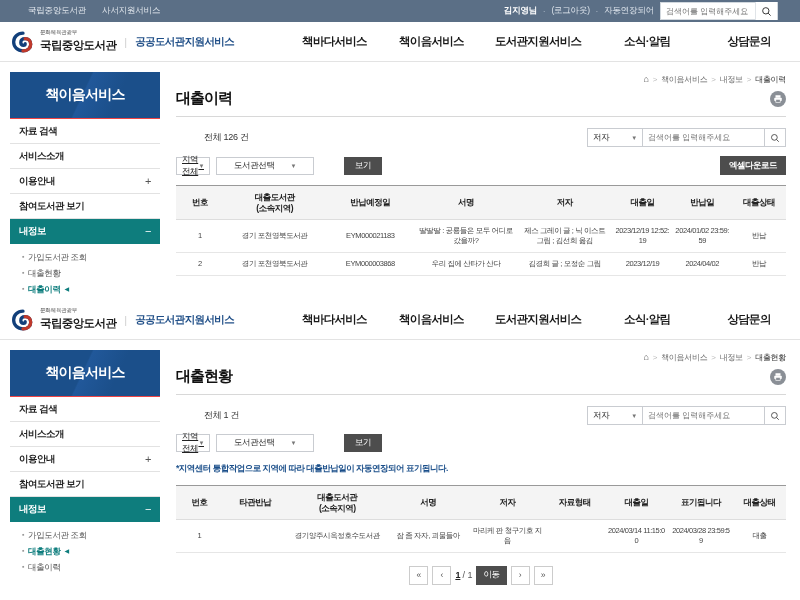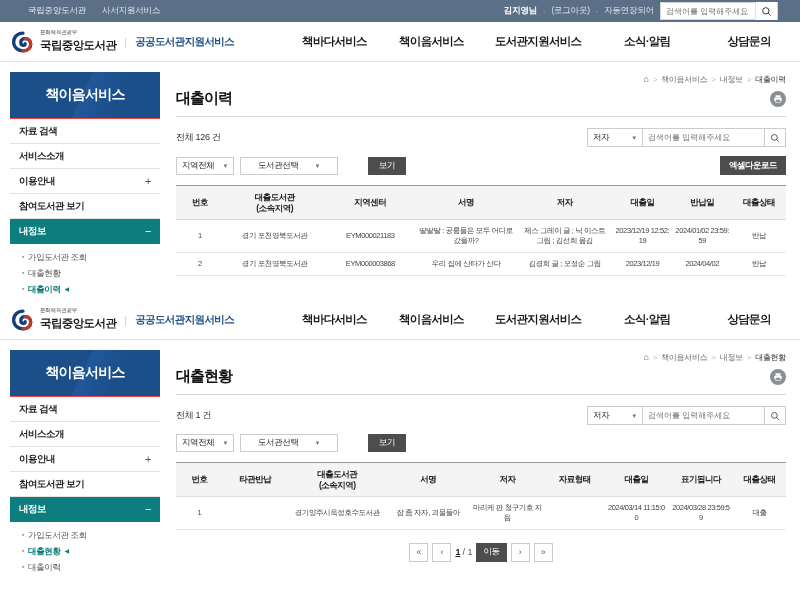--- a/index.html
+++ b/index.html
@@ -111,20 +111,21 @@
   }
   .page-title { font-size: 15px; font-weight: bold; color: #111; letter-spacing: -1px; }
   .print-btn {
     width: 16px; height: 16px; border-radius: 50%; background: #8a8f96;
     display: flex; align-items: center; justify-content: center; cursor: pointer; margin-top:2px;
   }
 
   .tools-row {
     display: flex; align-items: center; justify-content: space-between;
     padding-top: 11px;
+    margin-left: 28px;
   }
   .total-count { font-size: 9px; color: #333; letter-spacing: -.3px; }
 
   .search-group { display: flex; align-items: center; height: 19px; }
   .sel-type {
     width: 56px; height: 19px; border: 1px solid #c9ccd1; background: #fff;
     display: flex; align-items: center; justify-content: space-between;
     padding: 0 5px; font-size: 8.5px; color: #222; letter-spacing: -.3px; cursor: pointer;
   }
   .sel-type .cv { font-size: 6px; color: #777; }
@@ -140,23 +141,23 @@
     width: 21px; height: 19px; border: 1px solid #c9ccd1; border-left: 0; background: #fff;
     display: flex; align-items: center; justify-content: center; cursor: pointer;
   }
 
   .filter-row {
     display: flex; align-items: center; justify-content: space-between;
     padding-top: 9px;
   }
   .filter-left { display: flex; align-items: center; gap: 6px; }
   .sel-region {
-    width: 58px; height: 18px; border: 1px solid #c9ccd1; background: #fff;
+    width: 34px; height: 18px; border: 1px solid #c9ccd1; background: #fff;
     display: flex; align-items: center; justify-content: space-between;
-    padding: 0 5px; font-size: 8.5px; color: #222; letter-spacing: -.4px; cursor: pointer;
+    padding: 0 5px; font-size: 8.5px; color: #222; letter-spacing: -.4px; cursor: pointer; text-decoration: underline;
   }
   .sel-lib {
     width: 98px; height: 18px; border: 1px solid #c9ccd1; background: #fff;
     display: flex; align-items: center; justify-content: space-between;
     padding: 0 17px; font-size: 8.5px; color: #222; letter-spacing: -.4px; cursor: pointer;
   }
   .sel-region .cv, .sel-lib .cv { font-size: 6px; color: #777; }
   .btn-view {
     height: 18px; padding: 0 11px; background: #4d4d4d; color: #fff; font-size: 8.5px;
     display: flex; align-items: center; letter-spacing: -.4px; cursor: pointer; border: 0;
@@ -366,21 +367,21 @@
               <col style="width:17%">
             <col style="width:16%">
               <col style="width:10%">
               <col style="width:10%">
               <col style="width:9%">
           </colgroup>
           <thead>
             <tr>
               <th>번호</th>
               <th>대출도서관<br>(소속지역)</th>
-              <th>지역센터</th>
+              <th>반납예정일</th>
               <th>서명</th>
               <th>저자</th>
               <th>대출일</th>
               <th>반납일</th>
               <th>대출상태</th>
             </tr>
           </thead>
           <tbody>
             <tr>
               <td>1</td>
@@ -524,20 +525,21 @@
               <span class="cv">▼</span>
             </div>
             <div class="sel-lib">
               <span>도서관선택</span>
               <span class="cv">▼</span>
             </div>
             <button class="btn-view">보기</button>
           </div>
         </div>
 
+        <div class="notice">*지역센터 통합작업으로 지역에 따라 대출반납일이 자동연장되어 표기됩니다.</div>
 
         <table class="grid">
           <colgroup>
             <col style="width:8%">
               <col style="width:11%">
               <col style="width:17%">
               <col style="width:14%">
             <col style="width:13%">
               <col style="width:10%">
               <col style="width:11%">

